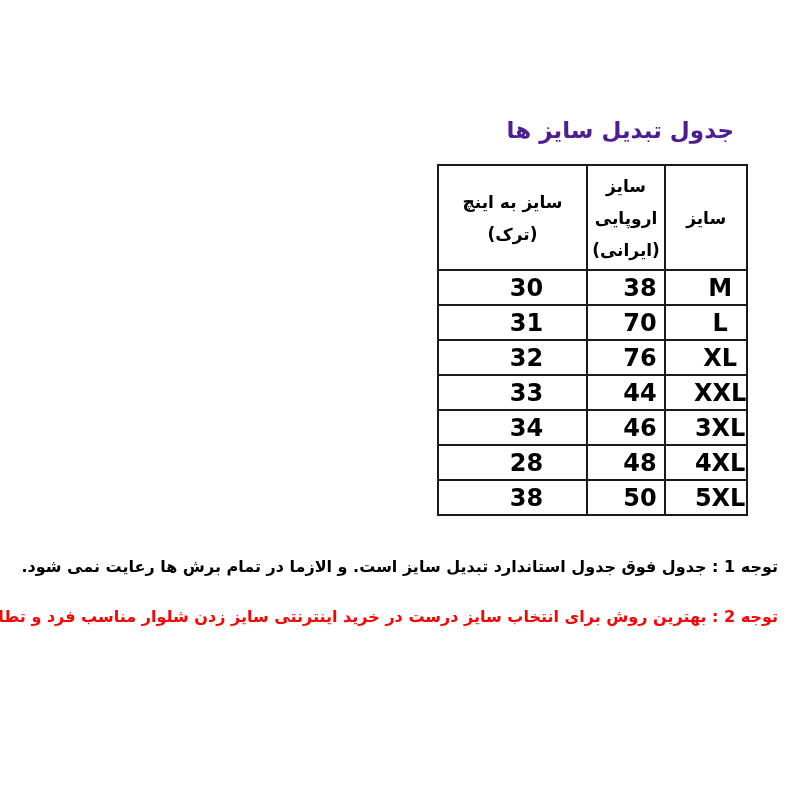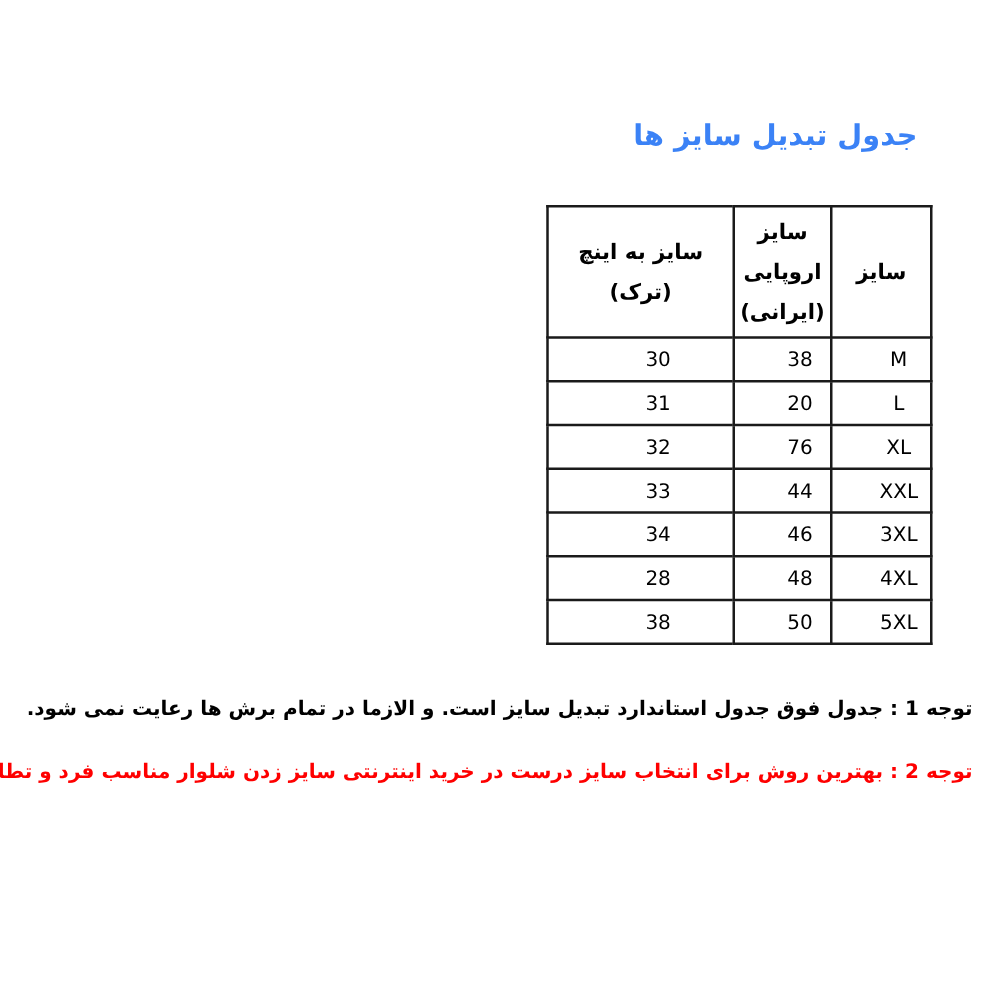--- a/index.html
+++ b/index.html
@@ -10,28 +10,28 @@
   body {
     width: 800px;
     height: 800px;
     position: relative;
     overflow: hidden;
     font-family: "DejaVu Sans", sans-serif;
     color: #000000;
   }
   .page-title {
     position: absolute;
-    top: 96px;
+    top: 117px;
     right: 66px;
     direction: rtl;
     text-align: right;
     font-size: 23px;
     font-weight: bold;
     white-space: nowrap;
-    color: #3b82f6;
+    color: #4c1d95;
   }
   table.size-table {
     position: absolute;
     top: 164px;
     left: 437px;
     border-collapse: collapse;
     direction: rtl;
     background: #ffffff;
   }
   table.size-table th,
@@ -41,22 +41,22 @@
     vertical-align: middle;
     padding: 0;
   }
   table.size-table th {
     font-size: 17px;
     font-weight: bold;
     height: 103px;
     line-height: 32px;
   }
   table.size-table td {
-    font-size: 16px;
-    font-weight: 400;
+    font-size: 24px;
+    font-weight: 700;
     height: 33px;
     padding-left: 28px;
   }
   .col-size  { width: 78px; }
   .col-eu    { width: 76px; }
   .col-inch  { width: 147px; }
   .note {
     position: absolute;
     right: 22px;
     direction: rtl;
@@ -90,21 +90,21 @@
     </tr>
   </thead>
   <tbody>
     <tr>
       <td>M</td>
       <td>38</td>
       <td>30</td>
     </tr>
     <tr>
       <td>L</td>
-      <td>20</td>
+      <td>70</td>
       <td>31</td>
     </tr>
     <tr>
       <td>XL</td>
       <td>76</td>
       <td>32</td>
     </tr>
     <tr>
       <td>XXL</td>
       <td>44</td>

